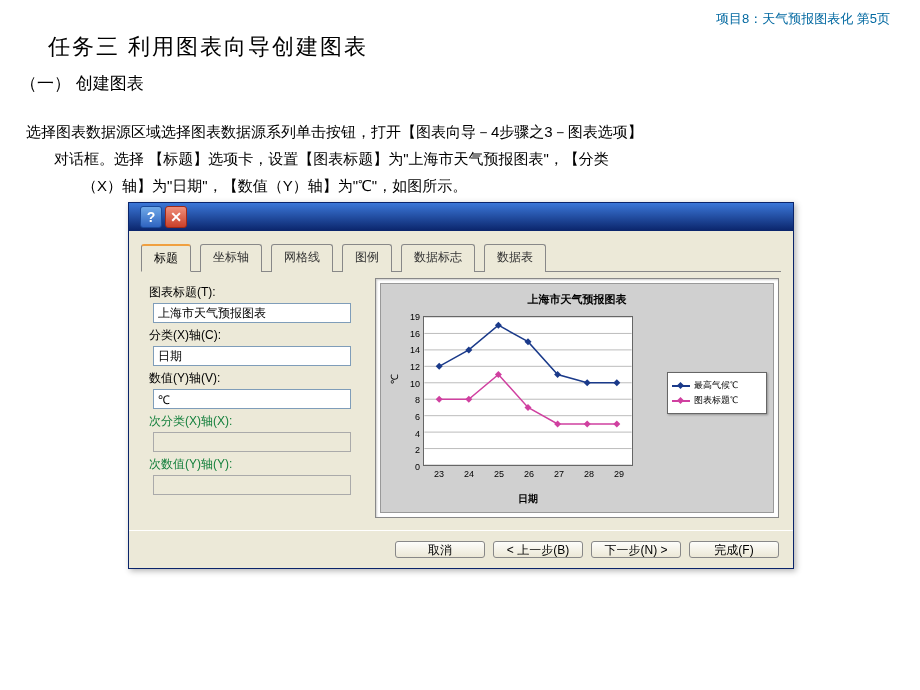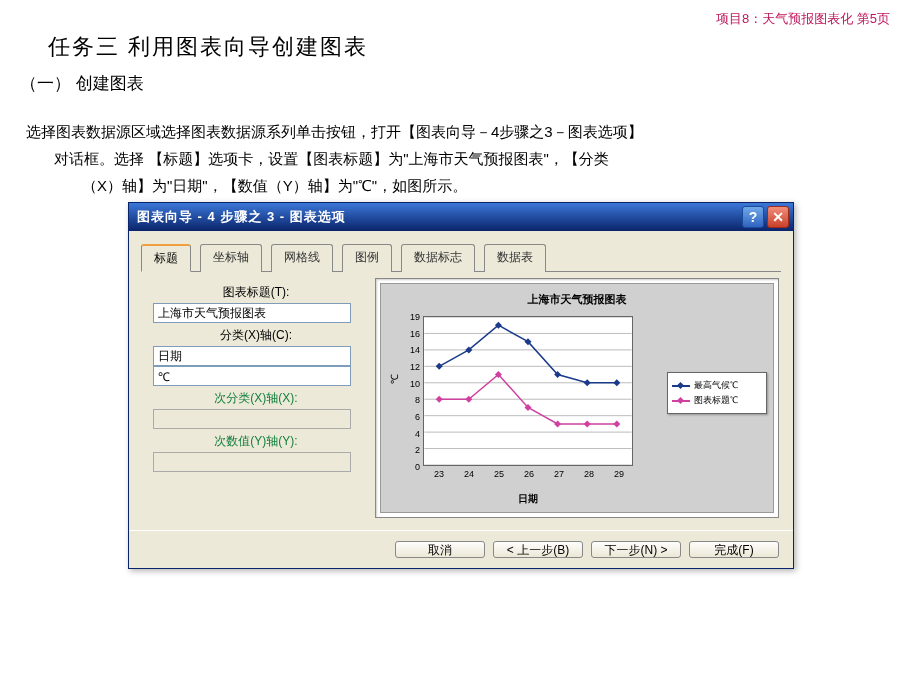--- a/index.html
+++ b/index.html
@@ -10,21 +10,21 @@
       font-family: "SimSun", "Microsoft YaHei", sans-serif;
       font-size: 14px;
       color: #000;
       position: relative;
     }
     .page-header {
       position: absolute;
       top: 10px;
       right: 30px;
       font-size: 13px;
-      color: #be185d;
+      color: #0369a1;
     }
     .task-title {
       position: absolute;
       top: 32px;
       left: 48px;
       font-size: 22px;
       font-weight: normal;
       letter-spacing: 2px;
     }
     .section-title {
@@ -107,21 +107,20 @@
       padding: 6px 14px 12px 14px;
     }
     .form-col {
       width: 220px;
       padding-top: 2px;
     }
     .form-label {
       font-size: 12px;
       margin: 4px 0 2px 6px;
       display: block;
-      text-align: center;
     }
     .form-label.disabled { color: #15803d; }
     .form-input {
       width: 198px;
       height: 20px;
       margin-left: 10px;
       border: 1px solid #7f9db9;
       background: #fff;
       font-size: 12px;
       padding: 1px 4px;
@@ -238,40 +237,40 @@
 <div class="task-title">任务三 利用图表向导创建图表</div>
 <div class="section-title">（一） 创建图表</div>
 <div class="body-text">
   <span>选择图表数据源区域选择图表数据源系列单击按钮，打开【图表向导－4步骤之3－图表选项】</span>
   <span class="indent">对话框。选择 【标题】选项卡，设置【图表标题】为"上海市天气预报图表"，【分类</span>
   <span class="indent" style="padding-left:56px">（X）轴】为"日期"，【数值（Y）轴】为"℃"，如图所示。</span>
 </div>
 
 <div class="dialog">
   <div class="titlebar">
-    <span class="titlebar-text">图表向导 - 4 步骤之 3 - 图表选项</span>
     <div class="titlebar-btn help-btn">?</div>
     <div class="titlebar-btn close-btn">✕</div>
   </div>
 
   <div class="tabs">
     <div class="tab active">标题</div>
     <div class="tab">坐标轴</div>
     <div class="tab">网格线</div>
     <div class="tab">图例</div>
     <div class="tab">数据标志</div>
     <div class="tab">数据表</div>
   </div>
 
   <div class="dialog-body">
     <div class="form-col">
       <label class="form-label">图表标题(T):</label>
       <input class="form-input" value="上海市天气预报图表" style="">
       <label class="form-label">分类(X)轴(C):</label>
       <input class="form-input" value="日期" style="">
+      <label class="form-label">数值(Y)轴(V):</label>
       <input class="form-input" value="℃" style="">
       <label class="form-label disabled">次分类(X)轴(X):</label>
       <input class="form-input disabled" disabled="" value="" style="">
       <label class="form-label disabled">次数值(Y)轴(Y):</label>
       <input class="form-input disabled" disabled="" value="" style="">
     </div>
 
     <div class="chart-preview">
       <div class="chart-inner">
         <div class="chart-title">上海市天气预报图表</div>

